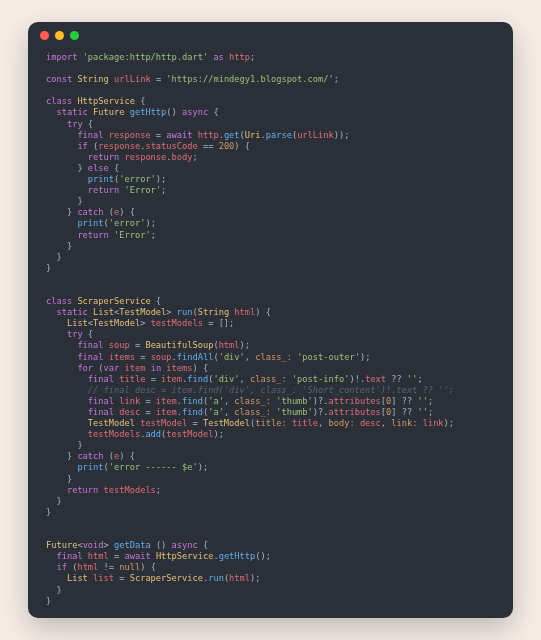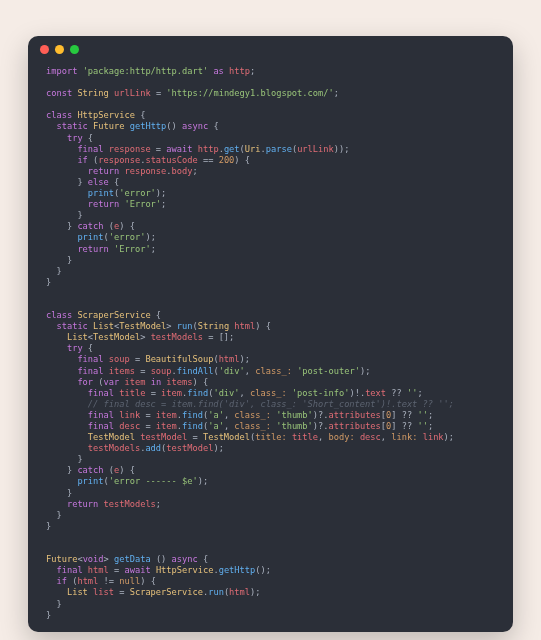--- a/index.html
+++ b/index.html
@@ -6,21 +6,21 @@
     margin: 0;
     background: #f5ece6;
     width: 541px;
     height: 640px;
     overflow: hidden;
     font-family: ui-sans-serif, system-ui, sans-serif;
   }
   .editor-window {
     position: absolute;
     left: 28px;
-    top: 36px;
+    top: 22px;
     width: 485px;
     height: 596px;
     background: #2b2f38;
     border-radius: 10px;
     box-shadow: 0 10px 28px rgba(0,0,0,0.22);
     overflow: hidden;
   }
   .titlebar {
     height: 26px;
     display: flex;

